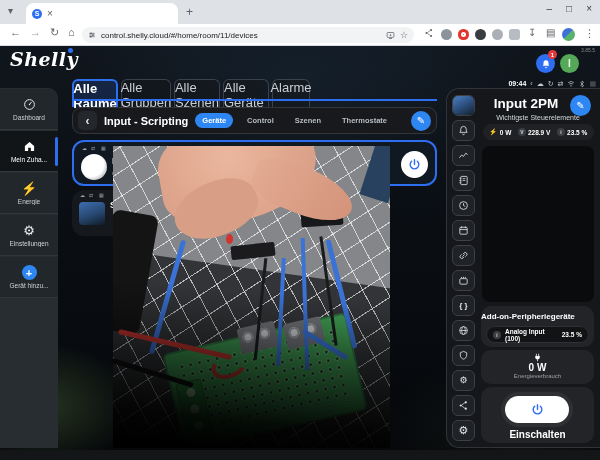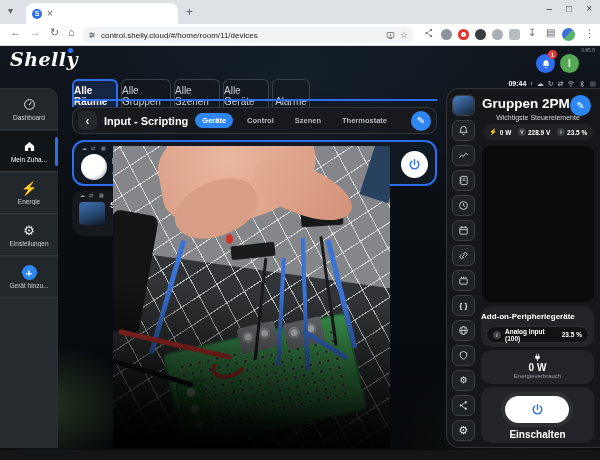--- a/index.html
+++ b/index.html
@@ -34,21 +34,21 @@
 .avtbtn{position:absolute;left:560px;top:54px;width:19px;height:19px;border-radius:50%;background:#55a858;color:#eafbe9;font-size:10px;font-weight:bold;display:flex;align-items:center;justify-content:center}
 
 .sb{position:absolute;left:0;top:88px;width:58px;height:360px;background:#282d32;border-radius:0 10px 0 0}
 .sbitem{position:absolute;left:0;width:58px;height:41px;background:#22272b;display:flex;flex-direction:column;align-items:center;justify-content:center;gap:2px;border-bottom:1px solid #31363b}
 .sbitem.active{background:#121517}
 .sbbar{position:absolute;right:0;top:6px;width:3px;height:29px;border-radius:2px;background:#2e6ff2}
 .sbicon{color:#e8eaed;font-size:13px;line-height:1;height:14px;display:flex;align-items:center}
 .sblabel{color:#cfd3d7;font-size:6.5px;white-space:nowrap;overflow:hidden;max-width:54px}
 .plusc{width:15px;height:15px;border-radius:50%;background:#2e86f2;color:#fff;font-size:11px;font-weight:bold;display:flex;align-items:center;justify-content:center}
 
-.rtab{position:absolute;top:79px;height:28px;border:1px solid #3a4148;border-bottom:none;border-radius:6px 6px 0 0;color:#c9ced4;font-size:10px;display:flex;align-items:flex-end;justify-content:center;background:rgba(20,24,28,.55)}
+.rtab{position:absolute;top:79px;height:28px;border:1px solid #3a4148;border-bottom:none;border-radius:6px 6px 0 0;color:#c9ced4;font-size:13px;display:flex;align-items:flex-start;justify-content:center;background:rgba(20,24,28,.55)}
 .rtab.active{border:2px solid #2e6ff2;border-bottom:none;background:rgba(46,111,242,.18);color:#fff;font-weight:bold}
 .tabline{position:absolute;left:72px;top:99px;width:365px;height:2px;background:#2e6ff2}
 
 .bcbar{position:absolute;left:72px;top:107px;width:365px;height:27px;background:#17191c;border:1px solid #33373c;border-radius:9px;display:flex;align-items:center;padding:0 5px;gap:7px}
 .backbtn{width:19px;height:19px;border-radius:5px;background:#24282c;color:#e8eaed;font-size:12px;font-weight:bold;display:flex;align-items:center;justify-content:center;line-height:1}
 .bctitle{color:#fff;font-size:11px;font-weight:bold;white-space:nowrap}
 .pill{color:#b7bdc3;font-size:7.5px;font-weight:bold;padding:3px 7px;border-radius:9px}
 .pill.active{background:#2e86f2;color:#fff}
 .editbtn{width:20px;height:20px;border-radius:50%;background:#2e86f2;color:#fff;font-size:10px;display:flex;align-items:center;justify-content:center;margin-left:auto}
 
@@ -362,21 +362,21 @@
         <circle cx="6" cy="12" r="2.4" fill="#e4e6e9"></circle>
         <circle cx="17" cy="5" r="2.4" fill="#e4e6e9"></circle>
         <circle cx="17" cy="19" r="2.4" fill="#e4e6e9"></circle>
         <path d="M8 11l7-5M8 13l7 5" stroke="#e4e6e9" stroke-width="1.6"></path>
       </svg>
     </div>
   <div class="cell" style="top:420px;font-size:11px">
       <span>⚙</span>
     </div>
 
-  <div class="ptitle">Gruppen 2PM</div>
+  <div class="ptitle">Input 2PM</div>
   <div class="abs" style="left:570px;top:95px;width:21px;height:21px;border-radius:50%;background:#2e86f2;color:#fff;font-size:10px;display:flex;align-items:center;justify-content:center">
       <span>✎</span>
     </div>
   <div class="psub">Wichtigste Steuerelemente</div>
   <div class="statpill">
     <span class="stat">
         <span>⚡</span>
         <span>0 W</span>
       </span>
     <span class="stat">

